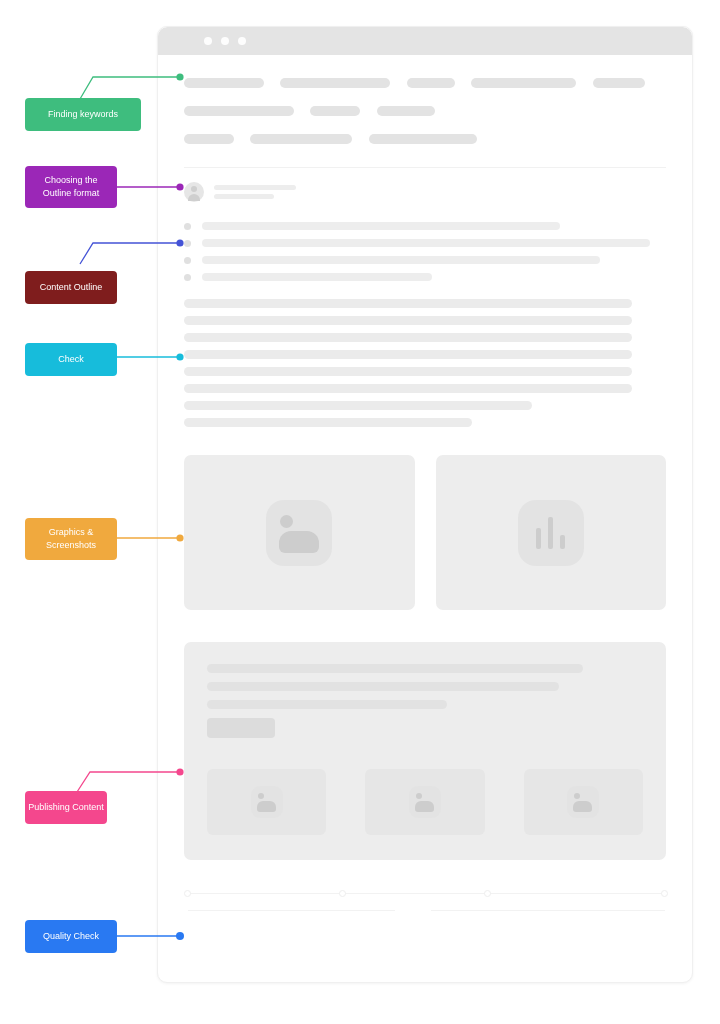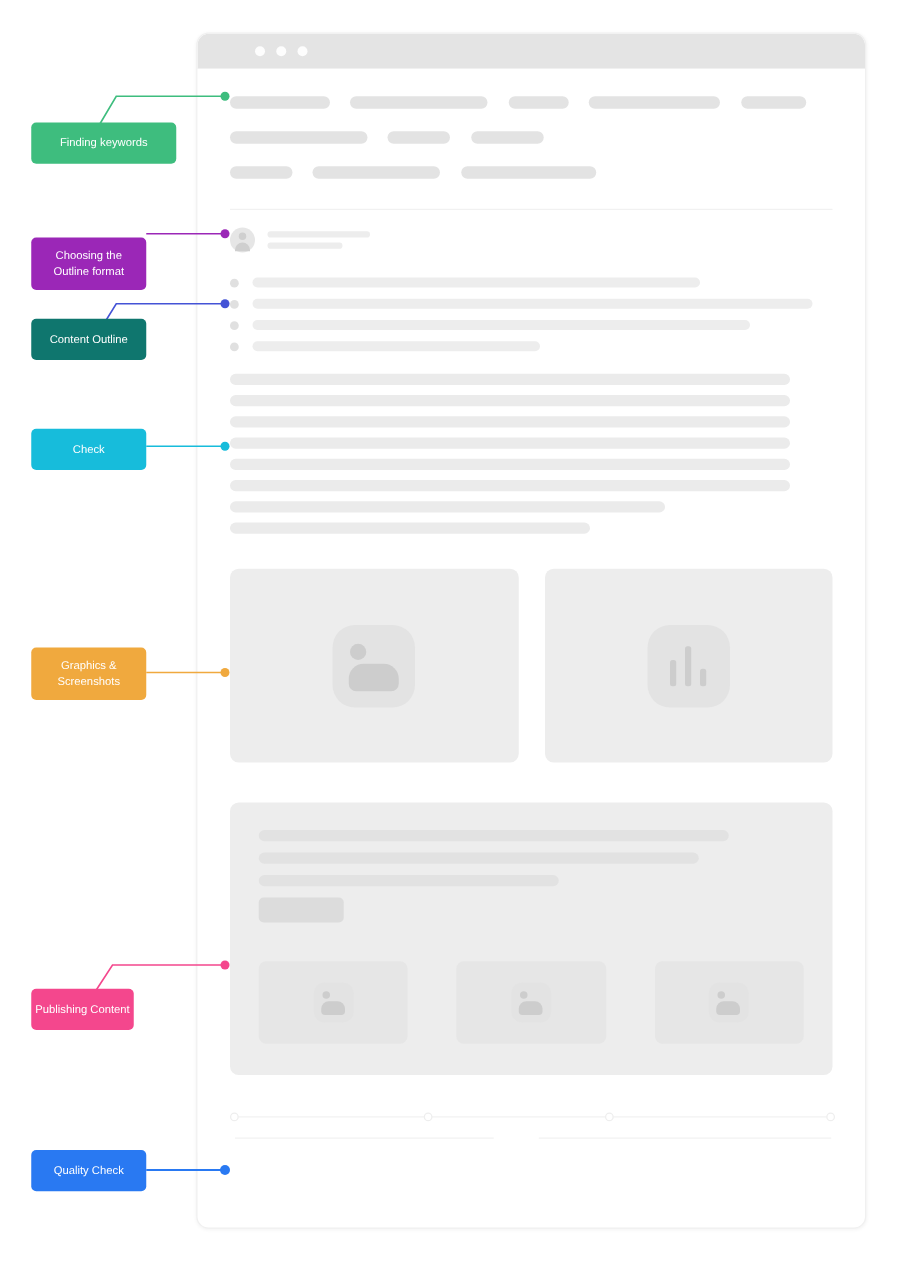--- a/index.html
+++ b/index.html
@@ -409,26 +409,26 @@
   <g>
     <path d="M117,936 L177,936" fill="none" stroke="#2979F2" stroke-width="1.6"></path>
     <circle cx="180" cy="936" r="4" fill="#2979F2"></circle>
   </g>
 </svg>
 
 <div class="anno" style="left:25px; top:98px; width:116px; height:33px; background:#3EBD7E;">
   <span>Finding keywords</span>
 </div>
 
-<div class="anno" style="left:25px; top:166px; width:92px; height:42px; background:#9B27B7;margin-top:24px;">
+<div class="anno" style="left:25px; top:166px; width:92px; height:42px; background:#9B27B7;">
   <span>Choosing the</span>
   <span>Outline format</span>
 </div>
 
-<div class="anno" style="left:25px; top:255px; width:92px; height:33px; background:#0f766e;">
+<div class="anno" style="left:25px; top:271px; width:92px; height:33px; background:#7f1d1d;">
   <span>Content Outline</span>
 </div>
 
 <div class="anno" style="left:25px; top:343px; width:92px; height:33px; background:#17BCDB;">
   <span>Check</span>
 </div>
 
 <div class="anno" style="left:25px; top:518px; width:92px; height:42px; background:#F0A93E;">
   <span>Graphics &amp;</span>
   <span>Screenshots</span>

